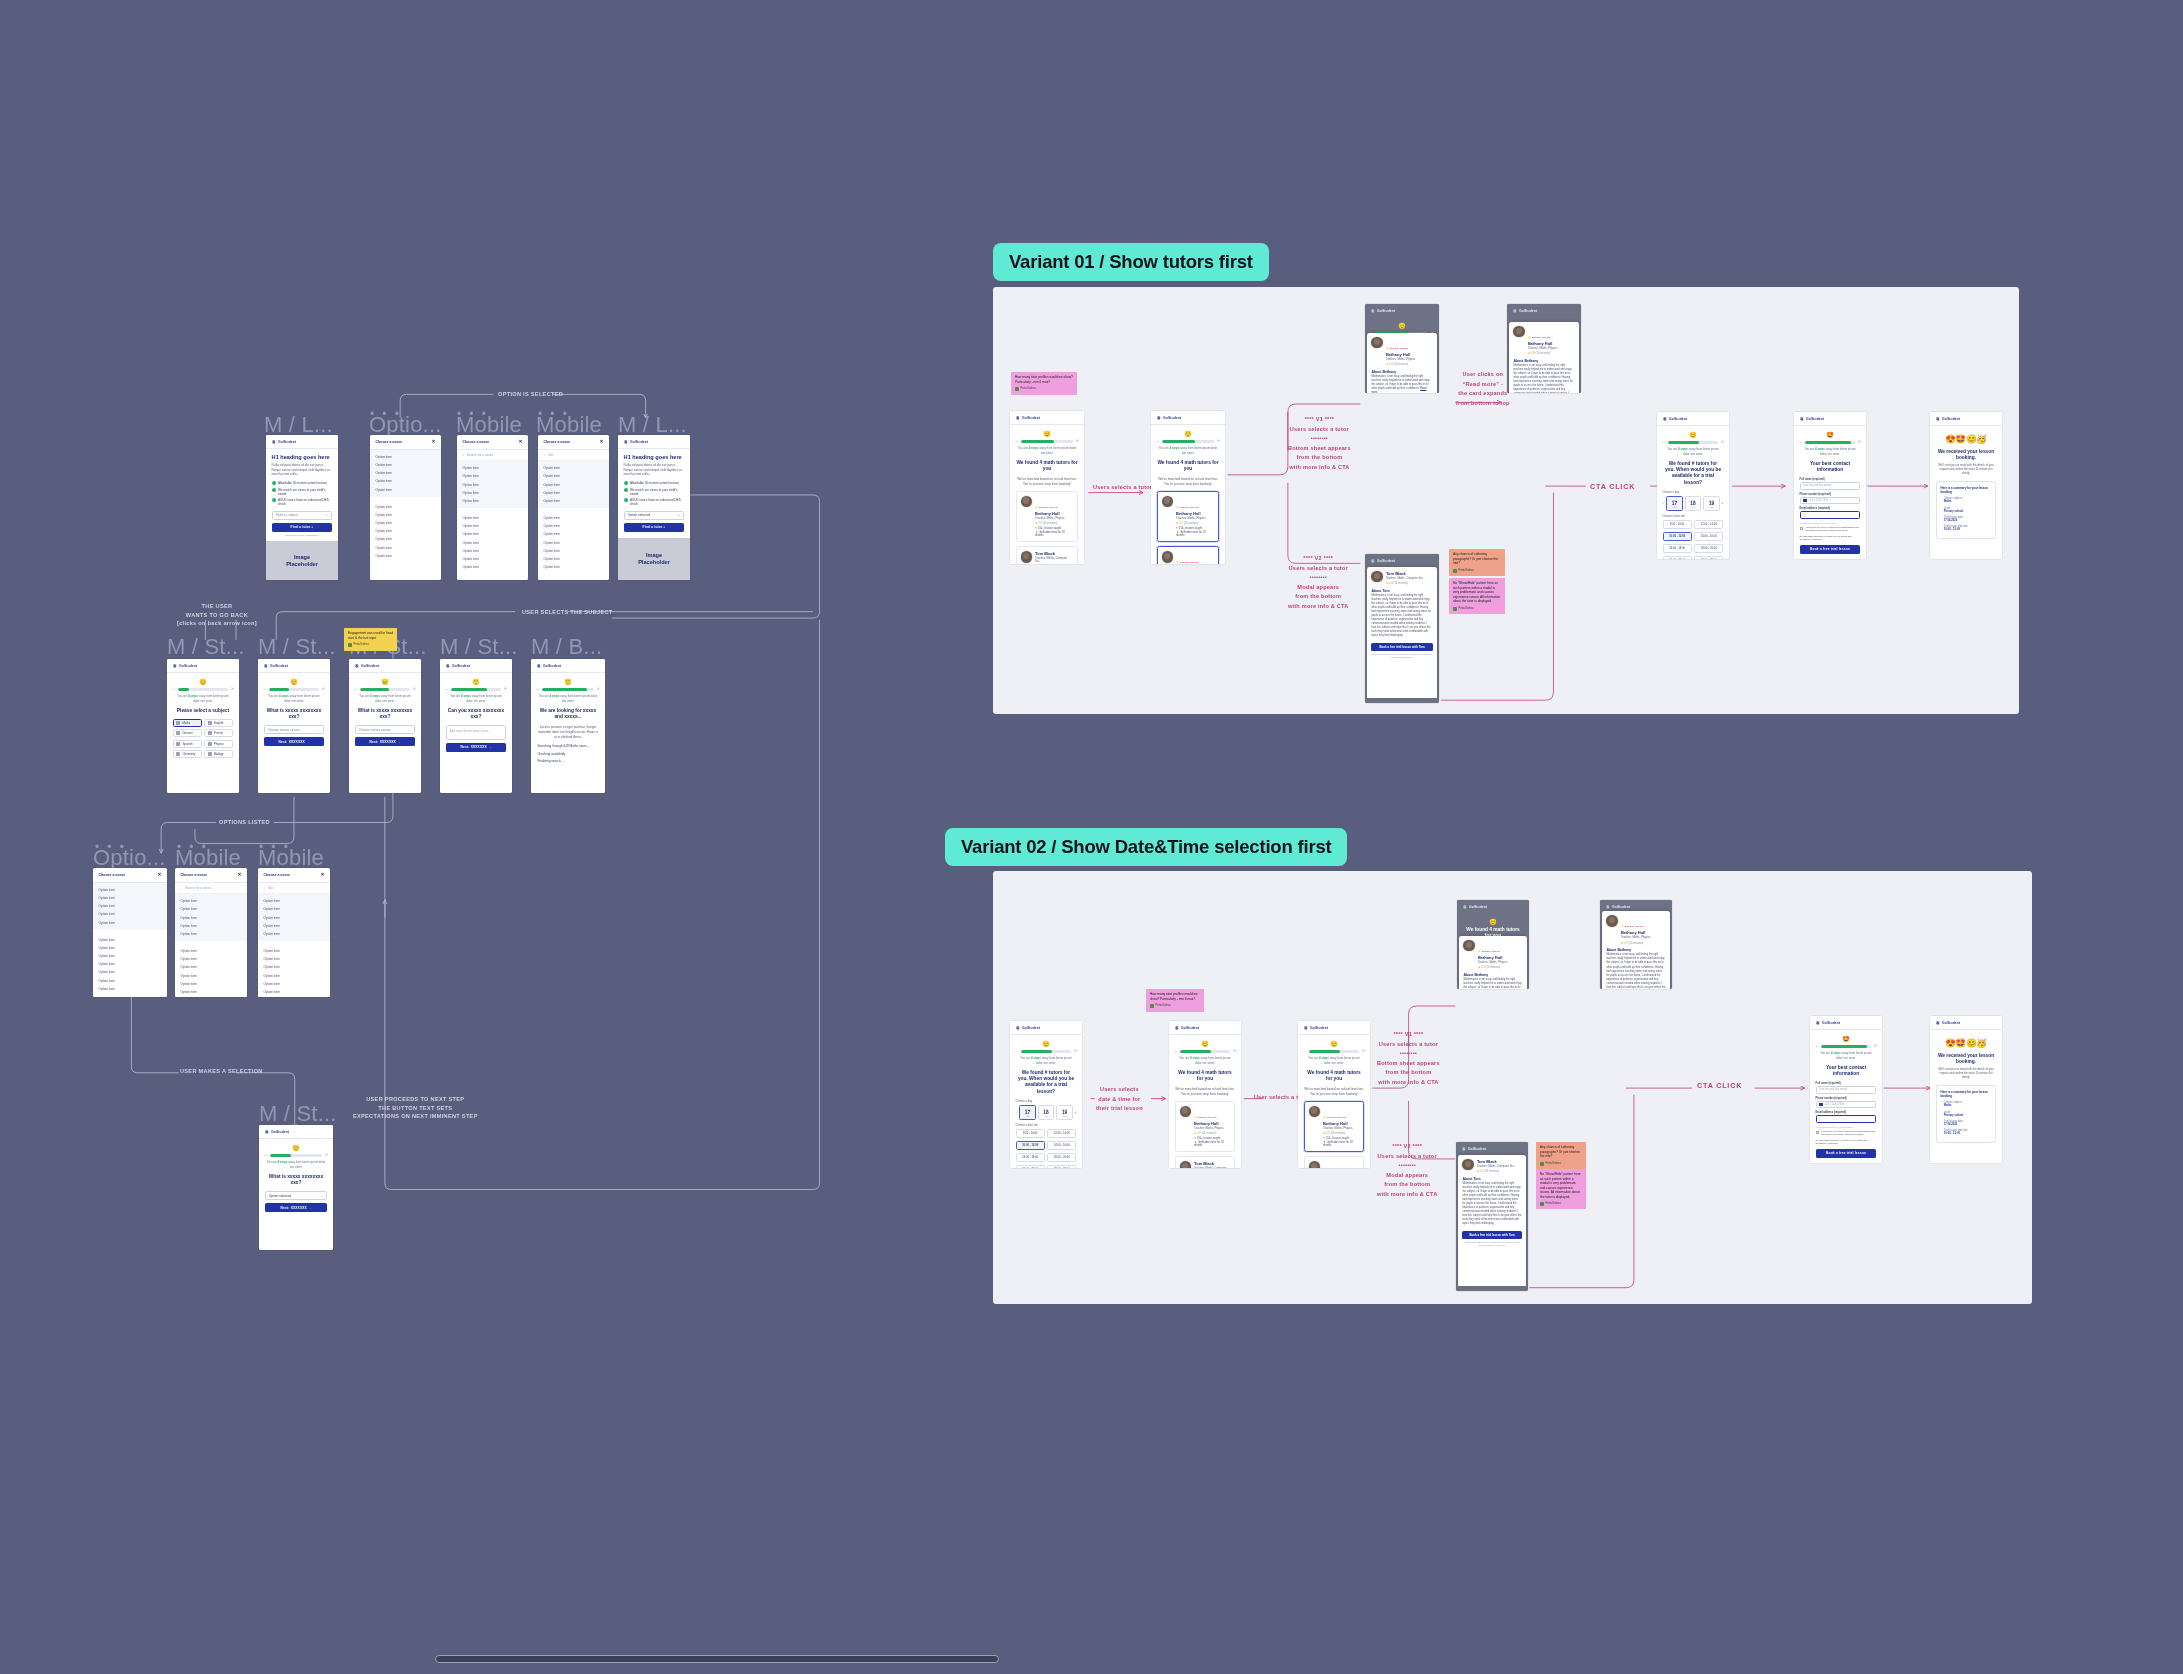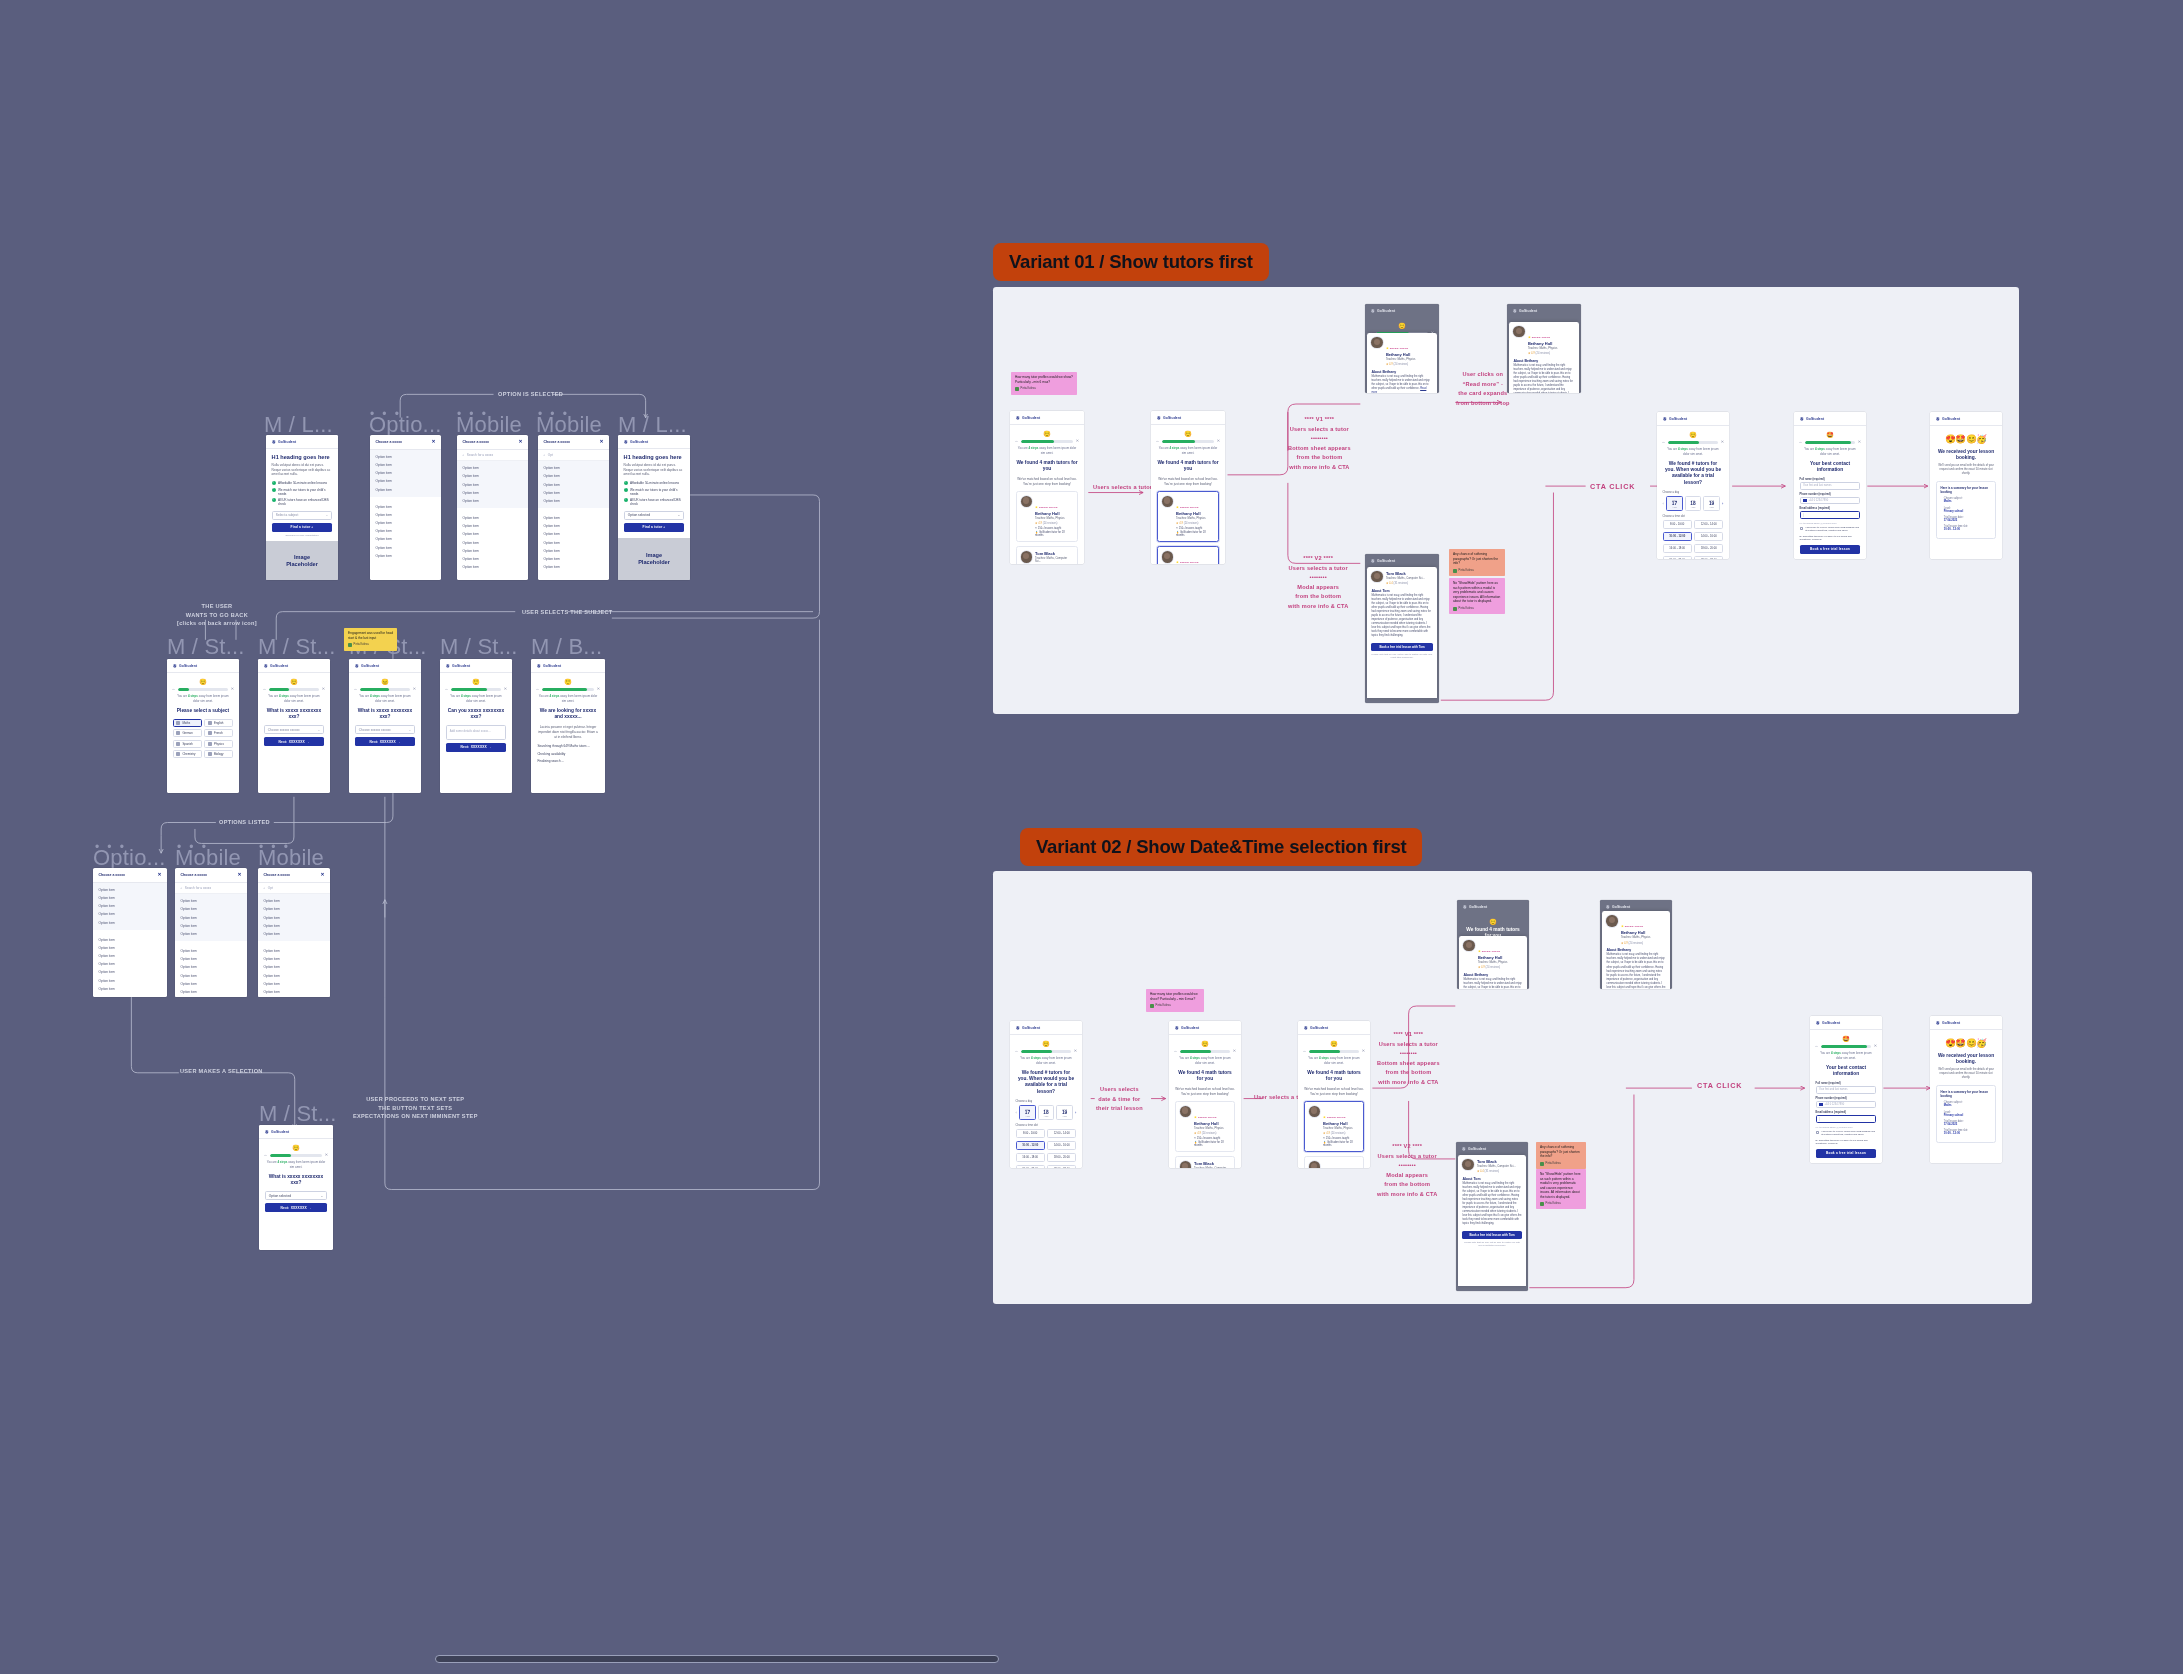--- a/index.html
+++ b/index.html
@@ -178,21 +178,21 @@
   .sum-v { font-size:2.7px;color:#2233a5;font-weight:700; }
 
   
   .variant-panel {
     position: absolute;
     background: #eef0f6;
     border-radius: 3.2px;
   }
   .variant-title {
     position: absolute;
-    background: #c2410c;
+    background: #5eead4;
     border-radius: 8px;
     padding: 8px 16px;
     font-size: 18.5px;
     font-weight: 700;
     color: #10121b;
     white-space: nowrap;
     letter-spacing: -0.2px;
   }
 
   
@@ -1074,21 +1074,21 @@
           <div class="sum-k">Trial lesson date:</div>
           <div class="sum-v">17.04.2023</div>
         </div>
       <div class="sum-item">
           <div class="sum-k">Trial lesson time slot:</div>
           <div class="sum-v">10:00 - 12:00</div>
         </div>
     </div>
   </div>
 
-  <div class="variant-title" style="left:1020px;top:828px;">Variant 02 / Show Date&amp;Time selection first</div>
+  <div class="variant-title" style="left:945px;top:828px;">Variant 02 / Show Date&amp;Time selection first</div>
   <div class="variant-panel" style="left:993px;top:871px;width:1039px;height:433px;"></div>
 
   <div class="sticky pink" style="left:1146px;top:989px;width:58px;">
     <div>How many tutor profiles would we show? Particularly - min 6 max?</div>
     <div class="author">
         <i></i>
         <span>Petia Koleva</span>
       </div>
   </div>
 

